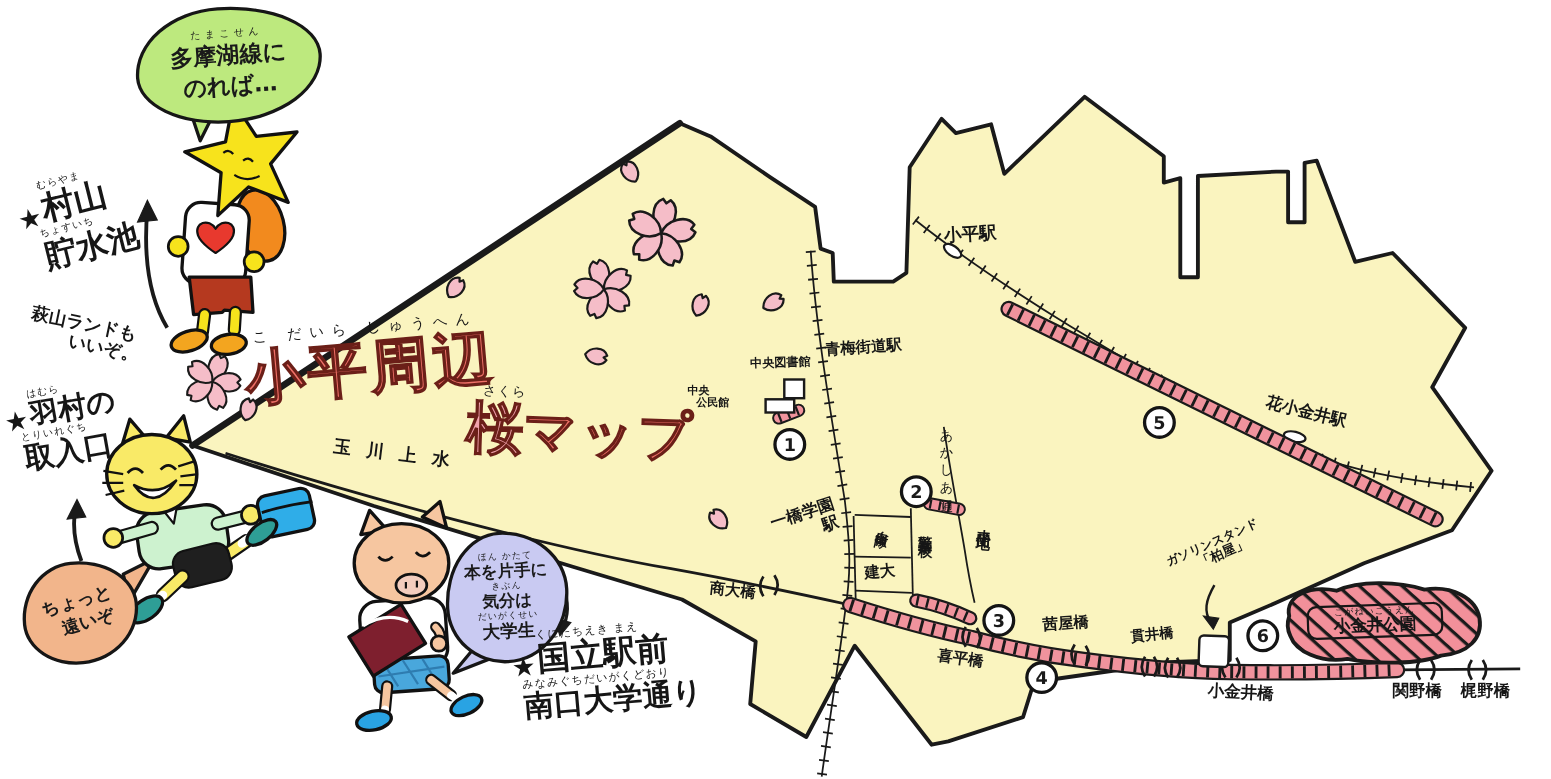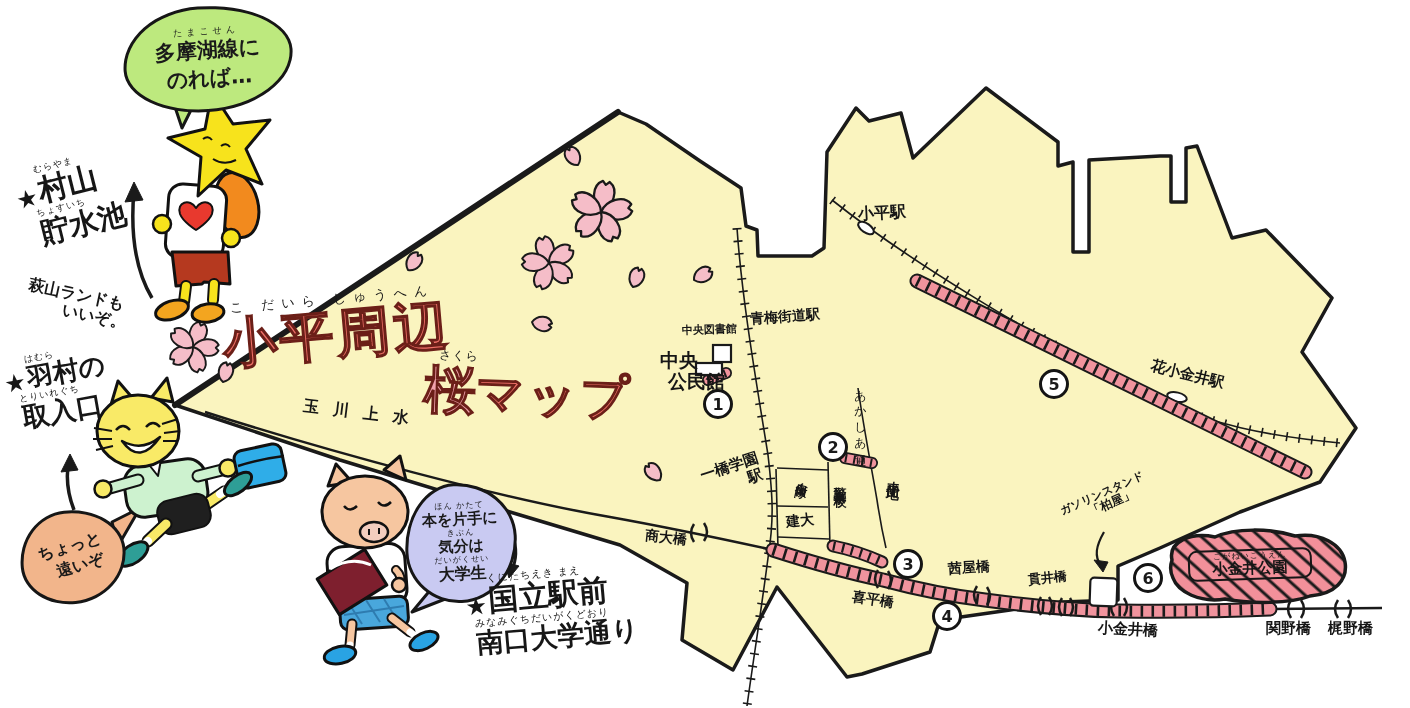--- a/index.html
+++ b/index.html
@@ -322,21 +322,21 @@
   </div>
   <div class="lbl" style="left:424px;top:352px;transform:rotate(2deg);">
     <div class="furi" style="font-size:12px;padding-left:14px;">さくら</div>
     <div><span style="font-size:52px;font-weight:900;color:#F2A3AD;-webkit-text-stroke:1.3px #6b1f18;">桜</span><span class="title-red" style="font-size:48px;">マップ</span></div>
   </div>
 
   <div class="lbl" style="left:303px;top:404px;font-size:16px;letter-spacing:14px;transform:rotate(7deg);">玉川上水</div>
   <div class="lbl" style="left:858px;top:204px;font-size:16px;transform:rotate(-3deg);">小平駅</div>
   <div class="lbl" style="left:750px;top:309px;font-size:14px;transform:rotate(-4deg);">青梅街道駅</div>
   <div class="lbl" style="left:682px;top:324px;font-size:11px;transform:rotate(-2deg);">中央図書館</div>
-  <div class="lbl" style="left:660px;top:350px;font-size:19px;">
+  <div class="lbl" style="left:625px;top:350px;font-size:10px;">
     <div>中央</div>
     <div style="padding-left:8px;">公民館</div>
   </div>
   <div class="lbl vert" style="left:853px;top:382px;font-size:12px;height:110px;font-weight:500;">あかしあ通り</div>
   <div class="lbl" style="left:702px;top:458px;font-size:15px;transform:rotate(-18deg);">
     <div>一橋学園</div>
     <div style="padding-left:44px;">駅</div>
   </div>
   <div class="lbl vert" style="left:793px;top:472px;font-size:12px;height:46px;transform:rotate(12deg);">自衛隊</div>
   <div class="lbl" style="left:786px;top:513px;font-size:14px;transform:rotate(-6deg);">建大</div>

